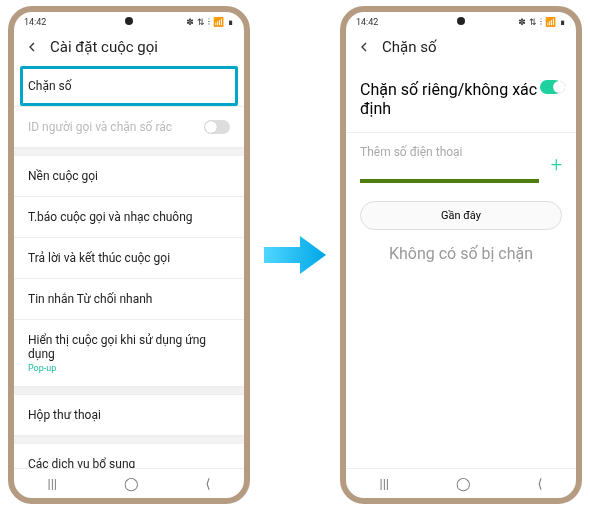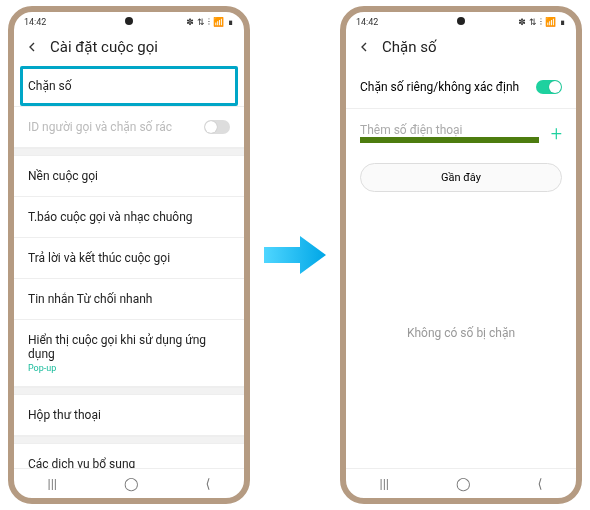--- a/index.html
+++ b/index.html
@@ -109,45 +109,44 @@
     width:12px;height:12px;border-radius:50%;
     background:#fff;top:1px;left:1px;
     box-shadow:0 0 1px rgba(0,0,0,.3);
   }
   .switch-pill.on::after{ left:13px; }
 
   .block-toggle-row{
     padding:14px 14px;
     display:flex;justify-content:space-between;align-items:flex-start;
     border-bottom:1px solid #eee;
-    font-size:12px;
+    font-size:16px;
   }
   .add-row{
     padding: 12px 14px 4px 14px;
     display:flex;align-items:center;justify-content:space-between;
   }
-  .add-row .label{ color:#aaa; font-size:12px; border-bottom:6px solid #4d7c0f; flex:1; padding-bottom:0; margin-right:12px;}
+  .add-row .label{ color:#aaa; font-size:12px; border-bottom:4px solid #4d7c0f; flex:1; padding-bottom:20px; margin-right:12px;}
   .add-row .plus{ color:#1ed19f; font-size:20px; font-weight:300; }
   .chip-row{
     display:flex; gap:14px; padding:14px 14px;
   }
   .chip{
     flex:1;
     text-align:center;
     border:1px solid #ddd;
     border-radius:18px;
     padding:7px 0;
     font-size:11px;
     background:#fafafa;
   }
   .empty-msg{
     text-align:center;
     color:#999;
-    font-size:12px;
-    margin-top:120px;
+    font-size:16px;
   }
 
   .navbar{
     height:30px;
     display:flex;
     justify-content:space-around;
     align-items:center;
     border-top:1px solid #eee;
   }
   .navbar span{ font-size:13px; color:#777;}

